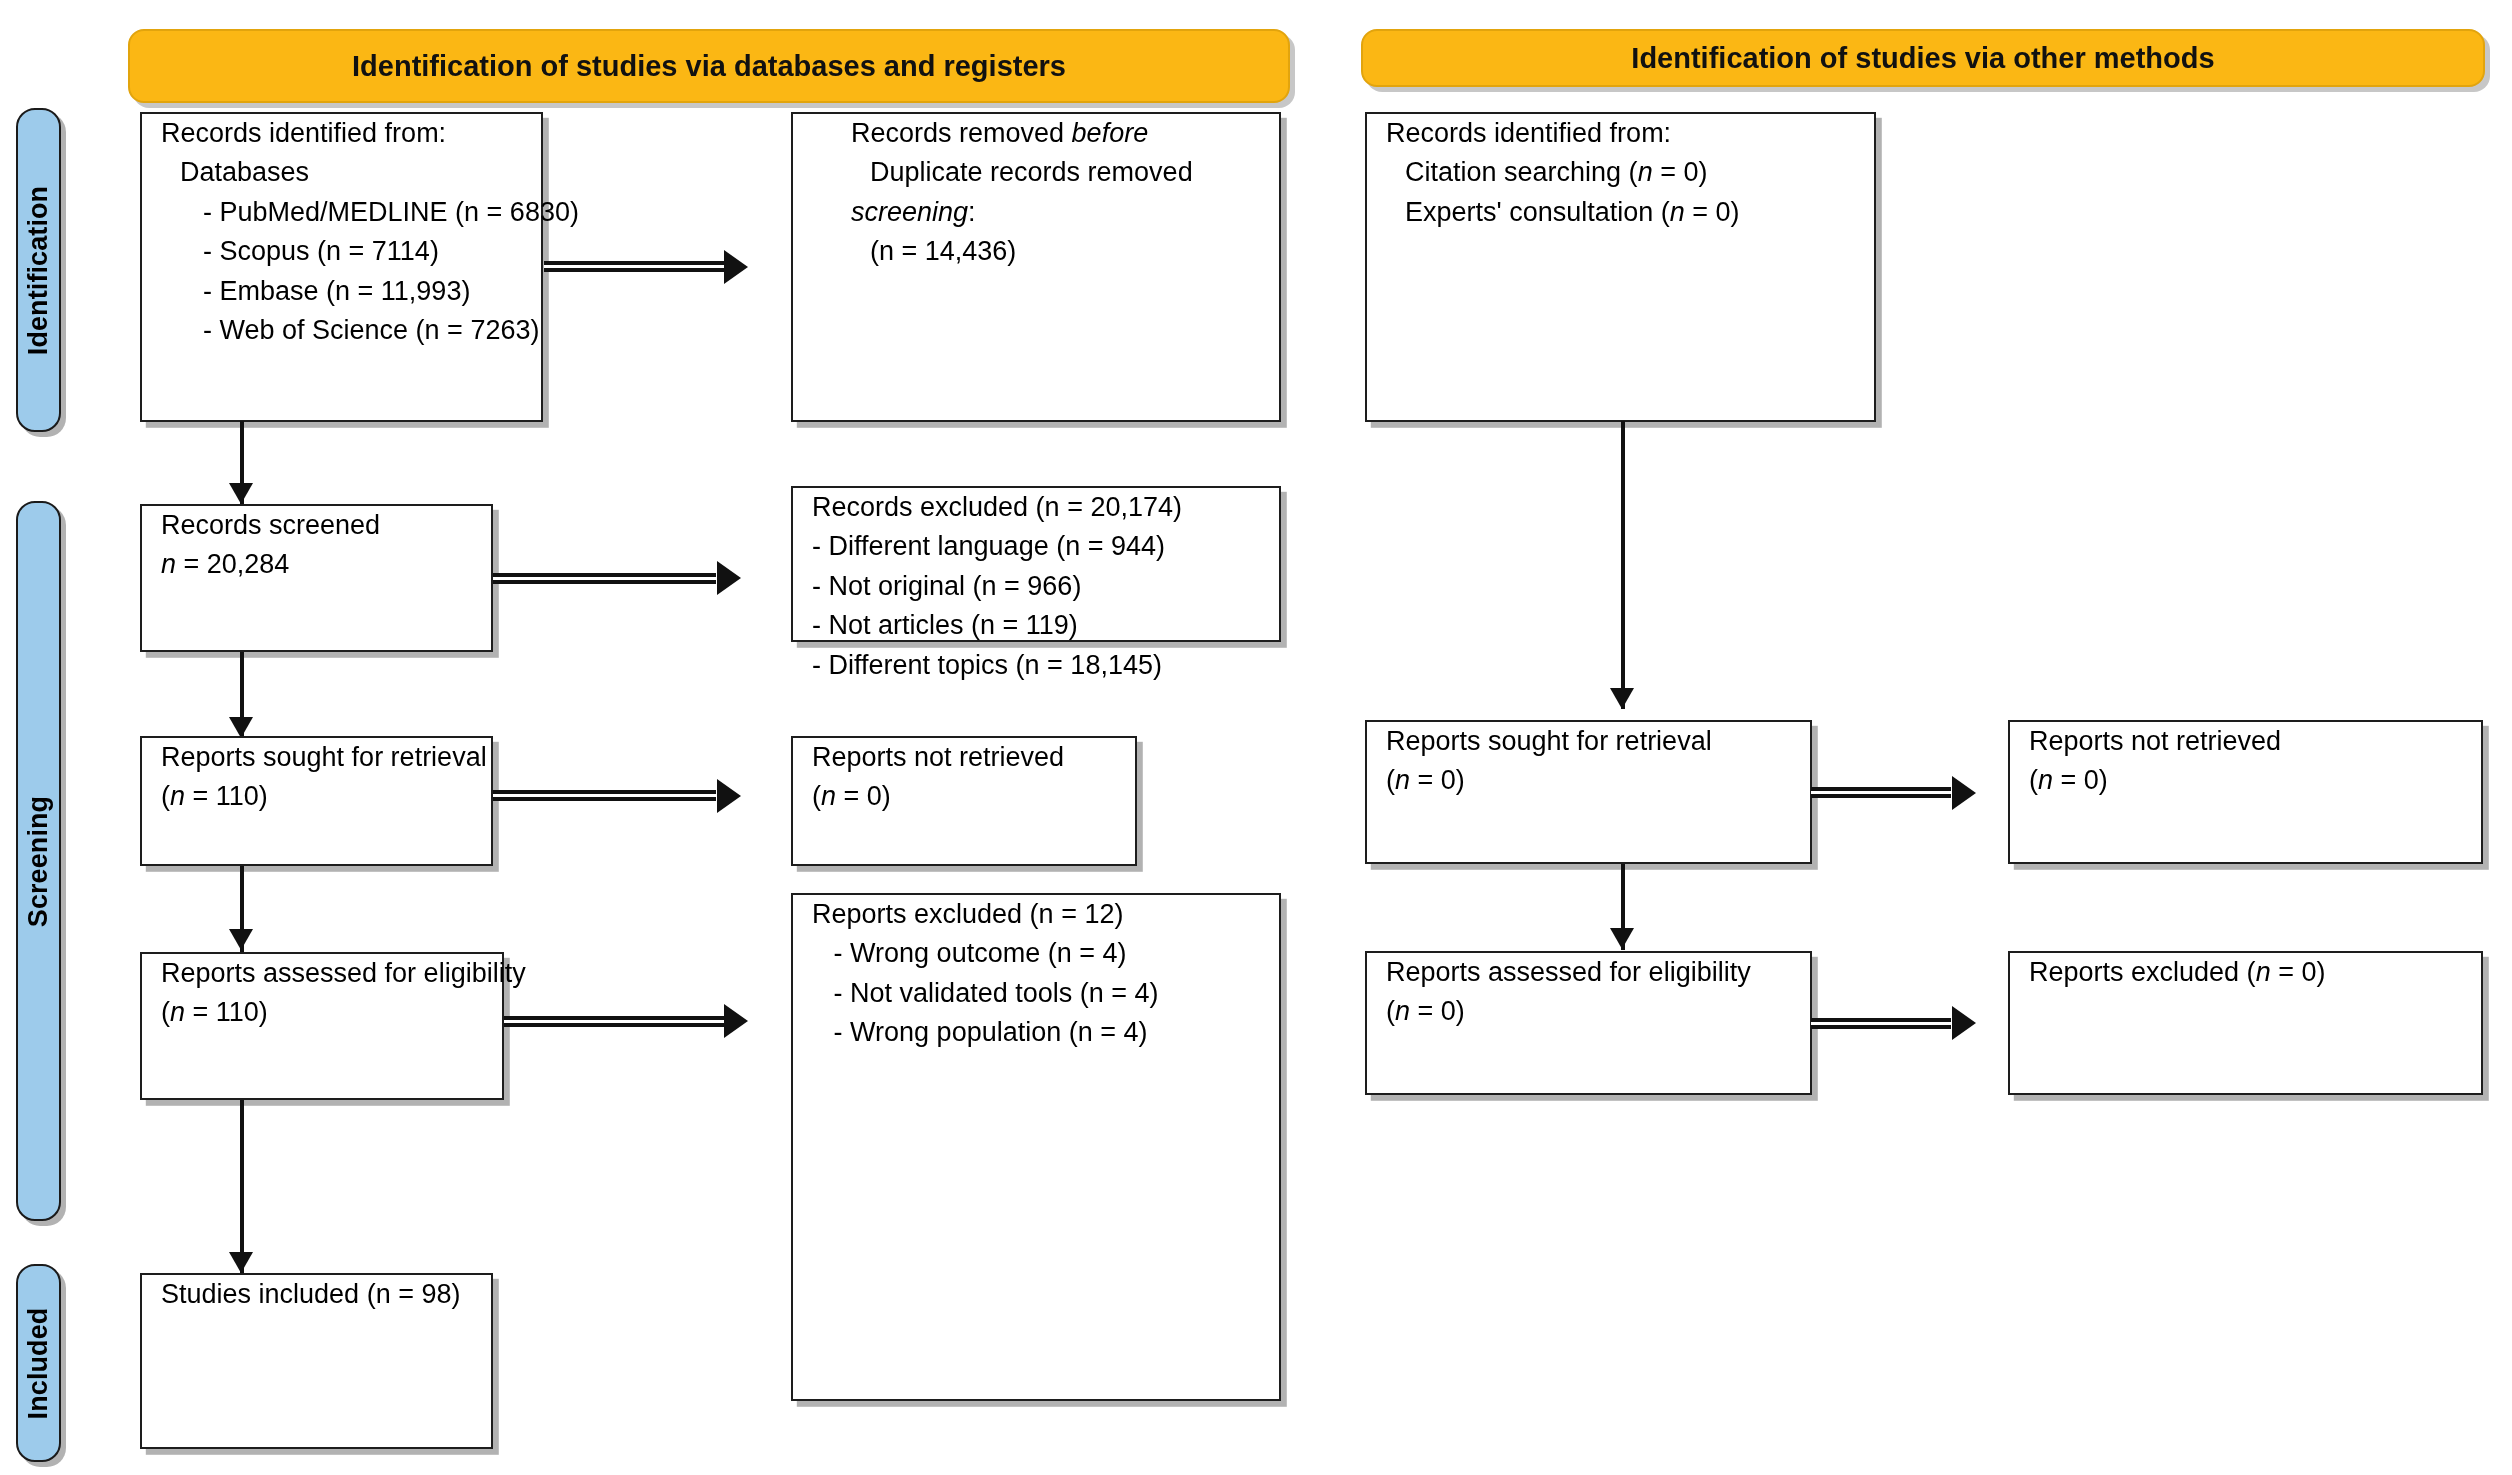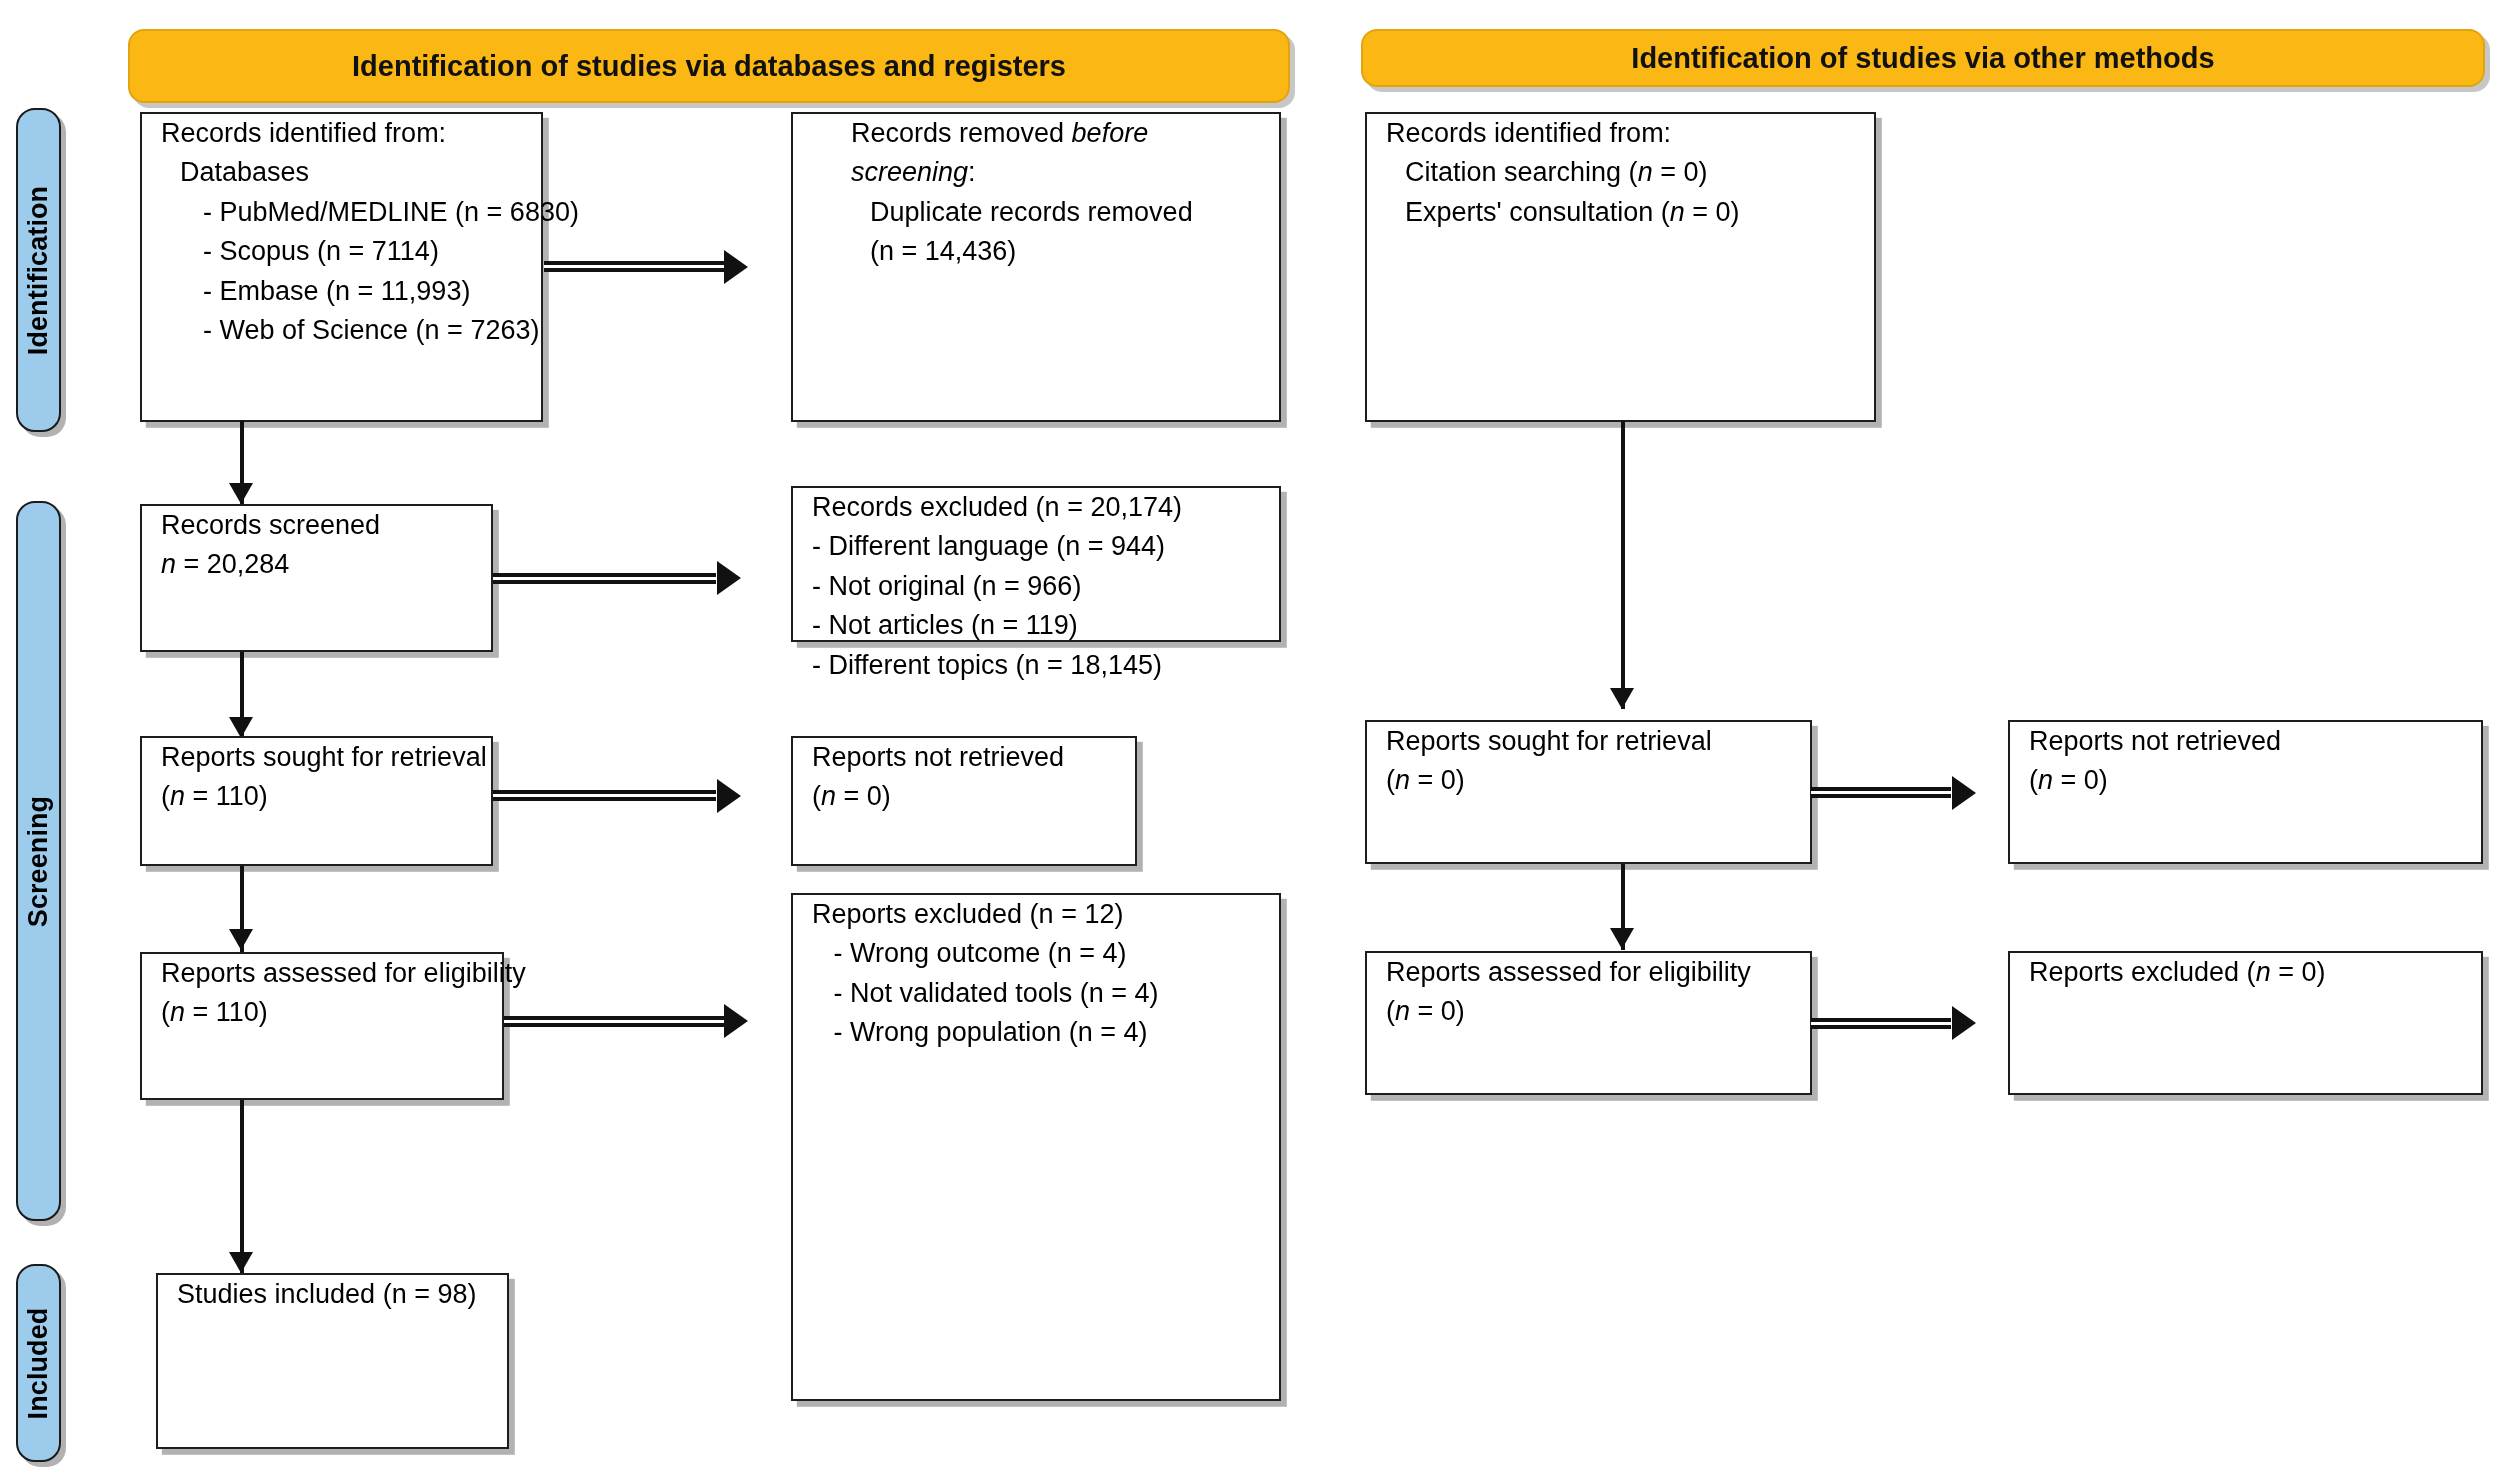--- a/index.html
+++ b/index.html
@@ -142,22 +142,22 @@
       <span class="ln ind3">- Web of Science (n = 7263)</span>
     </div>
   </div>
 
   <div class="hshaft" style="left:544px; top:261px; width:180px;"></div>
   <div class="arrow-right" style="left:724px; top:250px;"></div>
 
   <div class="box" style="left:791px; top:112px; width:490px; height:310px;padding-left:39px;">
     <div class="box-body">
       <span class="ln">Records removed <i>before</i></span>
+      <span class="ln ind2">Duplicate records removed</span>
       <span class="ln"><i>screening</i>:</span>
-      <span class="ln ind2">Duplicate records removed</span>
       <span class="ln ind2">(n = 14,436)</span>
     </div>
   </div>
 
   <div class="vline" style="left:240px; top:421px; height:83px;"></div>
   <div class="arrow-down" style="left:229px; top:483px;"></div>
 
   <div class="box" style="left:140px; top:504px; width:353px; height:148px;">
     <div class="box-body">
       <span class="ln">Records screened</span>
@@ -216,21 +216,21 @@
       <span class="ln">Reports excluded (n = 12)</span>
       <span class="ln ind1">- Wrong outcome (n = 4)</span>
       <span class="ln ind1">- Not validated tools (n = 4)</span>
       <span class="ln ind1">- Wrong population (n = 4)</span>
     </div>
   </div>
 
   <div class="vline" style="left:240px; top:1100px; height:176px;"></div>
   <div class="arrow-down" style="left:229px; top:1252px;"></div>
 
-  <div class="box" style="left:156px; top:1273px; width:353px; height:176px;">
+  <div class="box" style="left:140px; top:1273px; width:353px; height:176px;">
     <div class="box-body">
       <span class="ln">Studies included (n = 98)</span>
     </div>
   </div>
 
   <div class="box" style="left:1365px; top:112px; width:511px; height:310px;">
     <div class="box-body">
       <span class="ln">Records identified from:</span>
       <span class="ln ind2">Citation searching (<i>n</i> = 0)</span>
       <span class="ln ind2">Experts' consultation (<i>n</i> = 0)</span>

